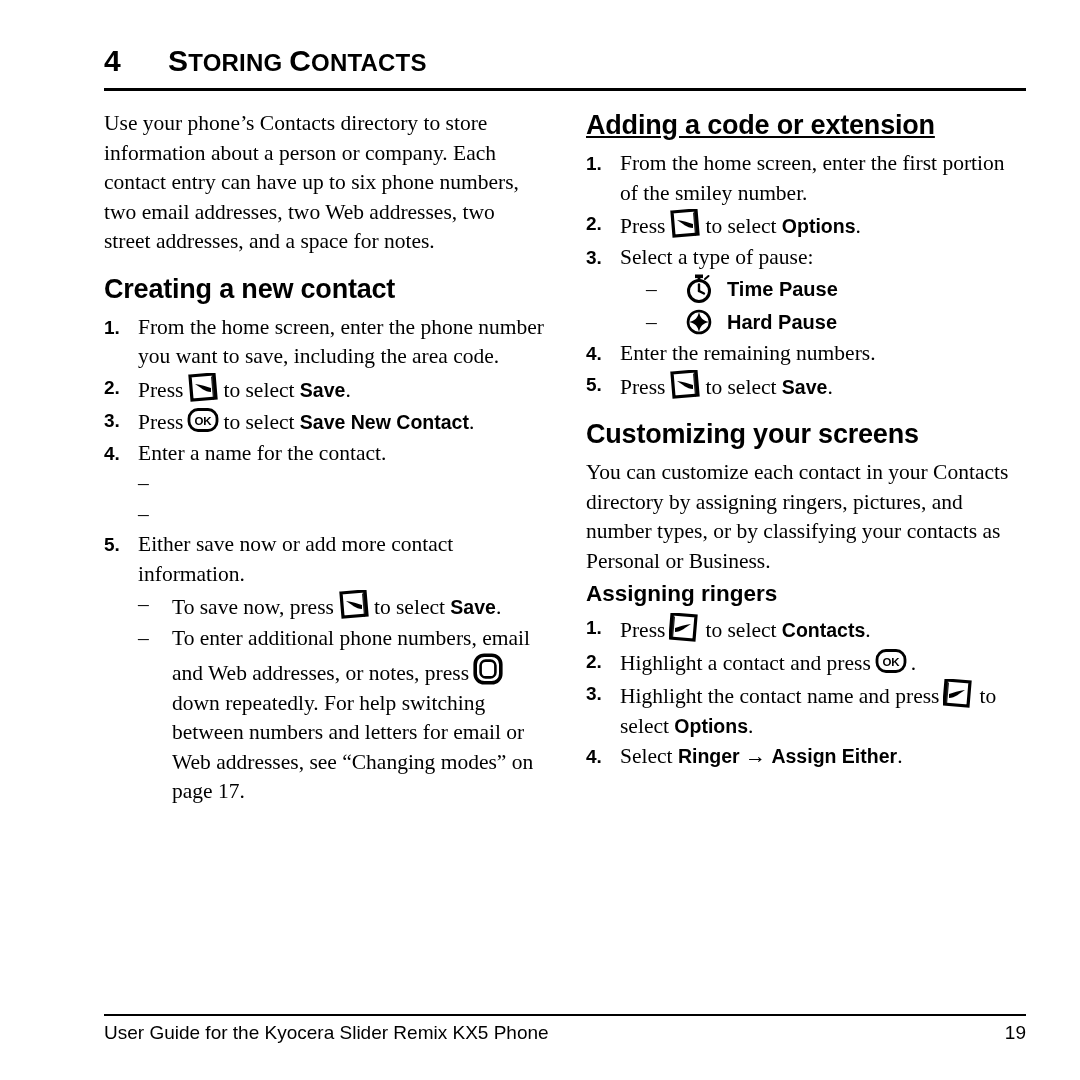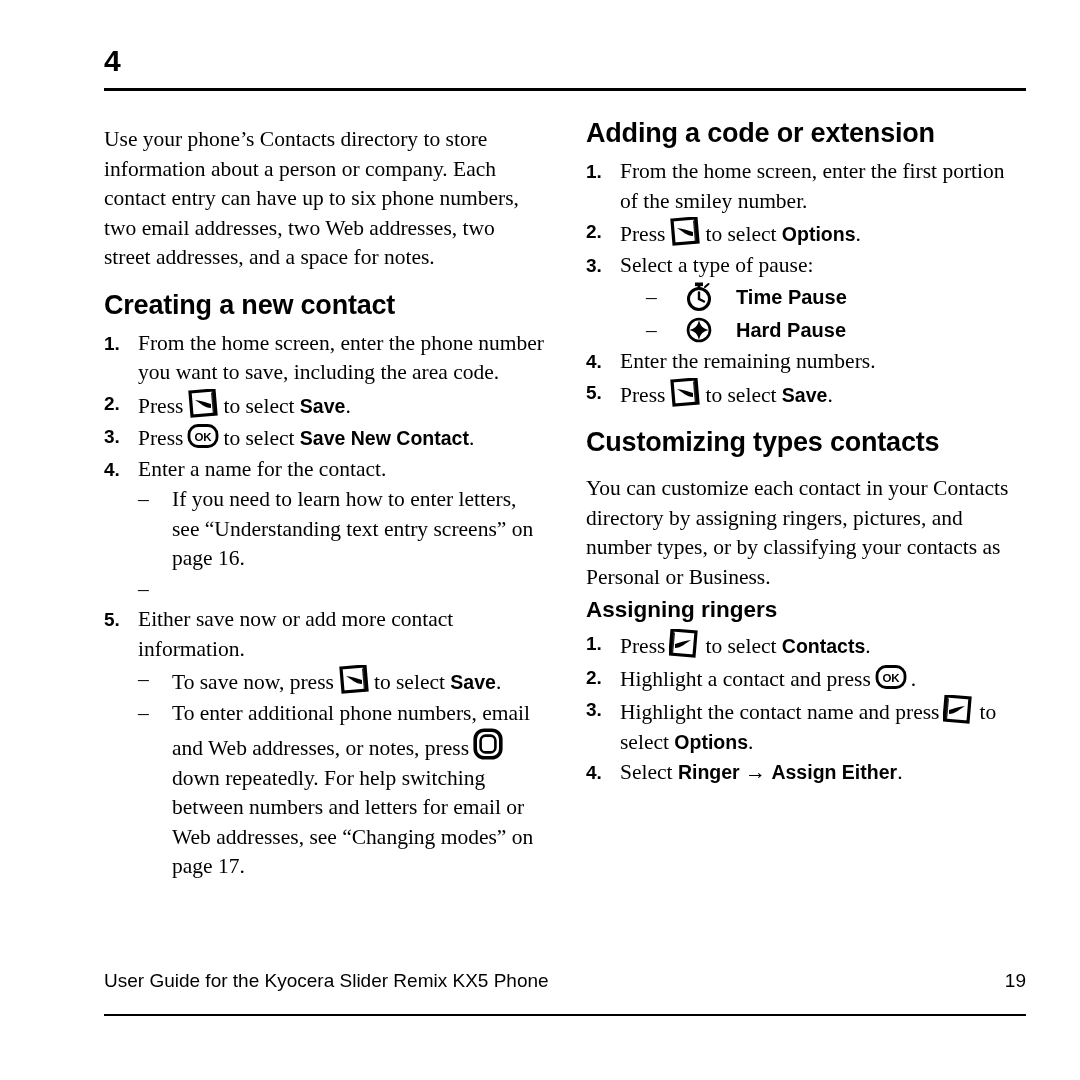--- a/index.html
+++ b/index.html
@@ -59,21 +59,21 @@
   .col {
     width: 440px;
     flex: 0 0 440px;
   }
   .col.left { margin-right: 42px; }
 
   
   .para {
     font-size: 21.5px;
     line-height: 29.5px;
-    margin: 16px 0 4px 0;
+    margin: 0 0 4px 0;
     text-align: left;
   }
   h2.sec-head {
     font-family: "Liberation Sans", "DejaVu Sans", sans-serif;
     font-weight: bold;
     font-size: 27px;
     line-height: 32px;
     margin: 16px 0 8px 0;
     letter-spacing: -0.2px;
   }
@@ -125,21 +125,21 @@
   }
   .pause-item .marker {
     flex: 0 0 34px;
     width: 34px;
     font-size: 21.5px;
   }
   .pause-label {
     font-family: "Liberation Sans", "DejaVu Sans", sans-serif;
     font-weight: bold;
     font-size: 20px;
-    margin-left: 18px;
+    margin-left: 9px;
   }
 
   b.ui { font-family: "Liberation Sans", "DejaVu Sans", sans-serif; font-weight: bold; font-size: 19.5px; }
   .arrow { font-family: "Liberation Serif", serif; font-size: 21px; }
 
   
   .key {
     display: inline-block;
     vertical-align: -5px;
     margin: 0 4px;
@@ -150,21 +150,21 @@
   .footer-rule {
     position: absolute;
     left: 0;
     top: 1014px;
     width: 922px;
     border-bottom: 2.5px solid #000;
   }
   .footer {
     position: absolute;
     left: 0;
-    top: 970px;
+    top: 1022px;
     width: 922px;
     display: flex;
     justify-content: space-between;
     align-items: baseline;
     font-family: "Liberation Sans", "DejaVu Sans", sans-serif;
     font-size: 19px;
   }
 </style>
 </head>
 <body>
@@ -207,20 +207,21 @@
       <circle cx="15" cy="16" r="11" fill="none" stroke="#000000" stroke-width="2.6"></circle>
       <path d="M15 5.5 C16.1 12 18.8 14.8 25.3 16 C18.8 17.2 16.1 20 15 26.5 C13.9 20 11.2 17.2 4.7 16 C11.2 14.8 13.9 12 15 5.5 Z" fill="#000000"></path>
     </g>
   </defs>
 </svg>
 
 <div class="page">
 
   <div class="chapter-head">
     <div class="chapter-num">4</div>
+    <div class="chapter-title"><span class="sc-first">S</span><span class="sc-rest">TORING </span><span class="sc-first">C</span><span class="sc-rest">ONTACTS</span></div>
   </div>
   <div class="rule-top"></div>
 
   <div class="columns">
 
     <div class="col left">
 
       <p class="para">Use your phone’s Contacts directory to store information about a person or company. Each contact entry can have up to six phone numbers, two email addresses, two Web addresses, two street addresses, and a space for notes.</p>
 
       <h2 class="sec-head">Creating a new contact</h2>
@@ -244,21 +245,20 @@
               </svg></span><span>to select</span> <b class="ui">Save New Contact</b><span>.</span></div>
       </div>
 
       <div class="step">
         <div class="marker">4.</div>
         <div class="body">Enter a name for the contact.</div>
       </div>
 
       <div class="substep">
         <div class="marker">–</div>
-        <div class="body">If you need to learn how to enter letters, see “Understanding text entry screens” on page 16.</div>
       </div>
       <div class="substep">
         <div class="marker">–</div>
       </div>
 
       <div class="step">
         <div class="marker">5.</div>
         <div class="body">Either save now or add more contact information.</div>
       </div>
 
@@ -272,21 +272,21 @@
         <div class="marker">–</div>
         <div class="body"><span>To enter additional phone numbers, email and Web addresses, or notes, press</span><span class="key"><svg width="32" height="32" viewBox="0 0 32 32">
                 <use href="#ico-nav-key"></use>
               </svg></span><span>down repeatedly. For help switching between numbers and letters for email or Web addresses, see “Changing modes” on page 17.</span></div>
       </div>
 
     </div>
 
     <div class="col right">
 
-      <h2 class="sec-head" style="margin-top:8px;">Adding a code or extension</h2>
+      <h2 class="sec-head" style="margin-top:0;text-decoration:underline;">Adding a code or extension</h2>
 
       <div class="step">
         <div class="marker">1.</div>
         <div class="body">From the home screen, enter the first portion of the smiley number.</div>
       </div>
 
       <div class="step">
         <div class="marker">2.</div>
         <div class="body"><span>Press</span><span class="key"><svg width="32" height="29" viewBox="0 0 32 29">
                 <use href="#ico-left-softkey"></use>
@@ -322,21 +322,21 @@
         <div class="body">Enter the remaining numbers.</div>
       </div>
 
       <div class="step">
         <div class="marker">5.</div>
         <div class="body"><span>Press</span><span class="key"><svg width="32" height="29" viewBox="0 0 32 29">
                 <use href="#ico-left-softkey"></use>
               </svg></span><span>to select</span> <b class="ui">Save</b><span>.</span></div>
       </div>
 
-      <h2 class="sec-head">Customizing types contacts</h2>
+      <h2 class="sec-head">Customizing your screens</h2>
       <p class="para">You can customize each contact in your Contacts directory by assigning ringers, pictures, and number types, or by classifying your contacts as Personal or Business.</p>
 
       <h3 class="sub-head">Assigning ringers</h3>
 
       <div class="step">
         <div class="marker">1.</div>
         <div class="body"><span>Press</span><span class="key"><svg width="32" height="29" viewBox="0 0 32 29">
                 <use href="#ico-right-softkey"></use>
               </svg></span><span>to select</span> <b class="ui">Contacts</b><span>.</span></div>
       </div>

